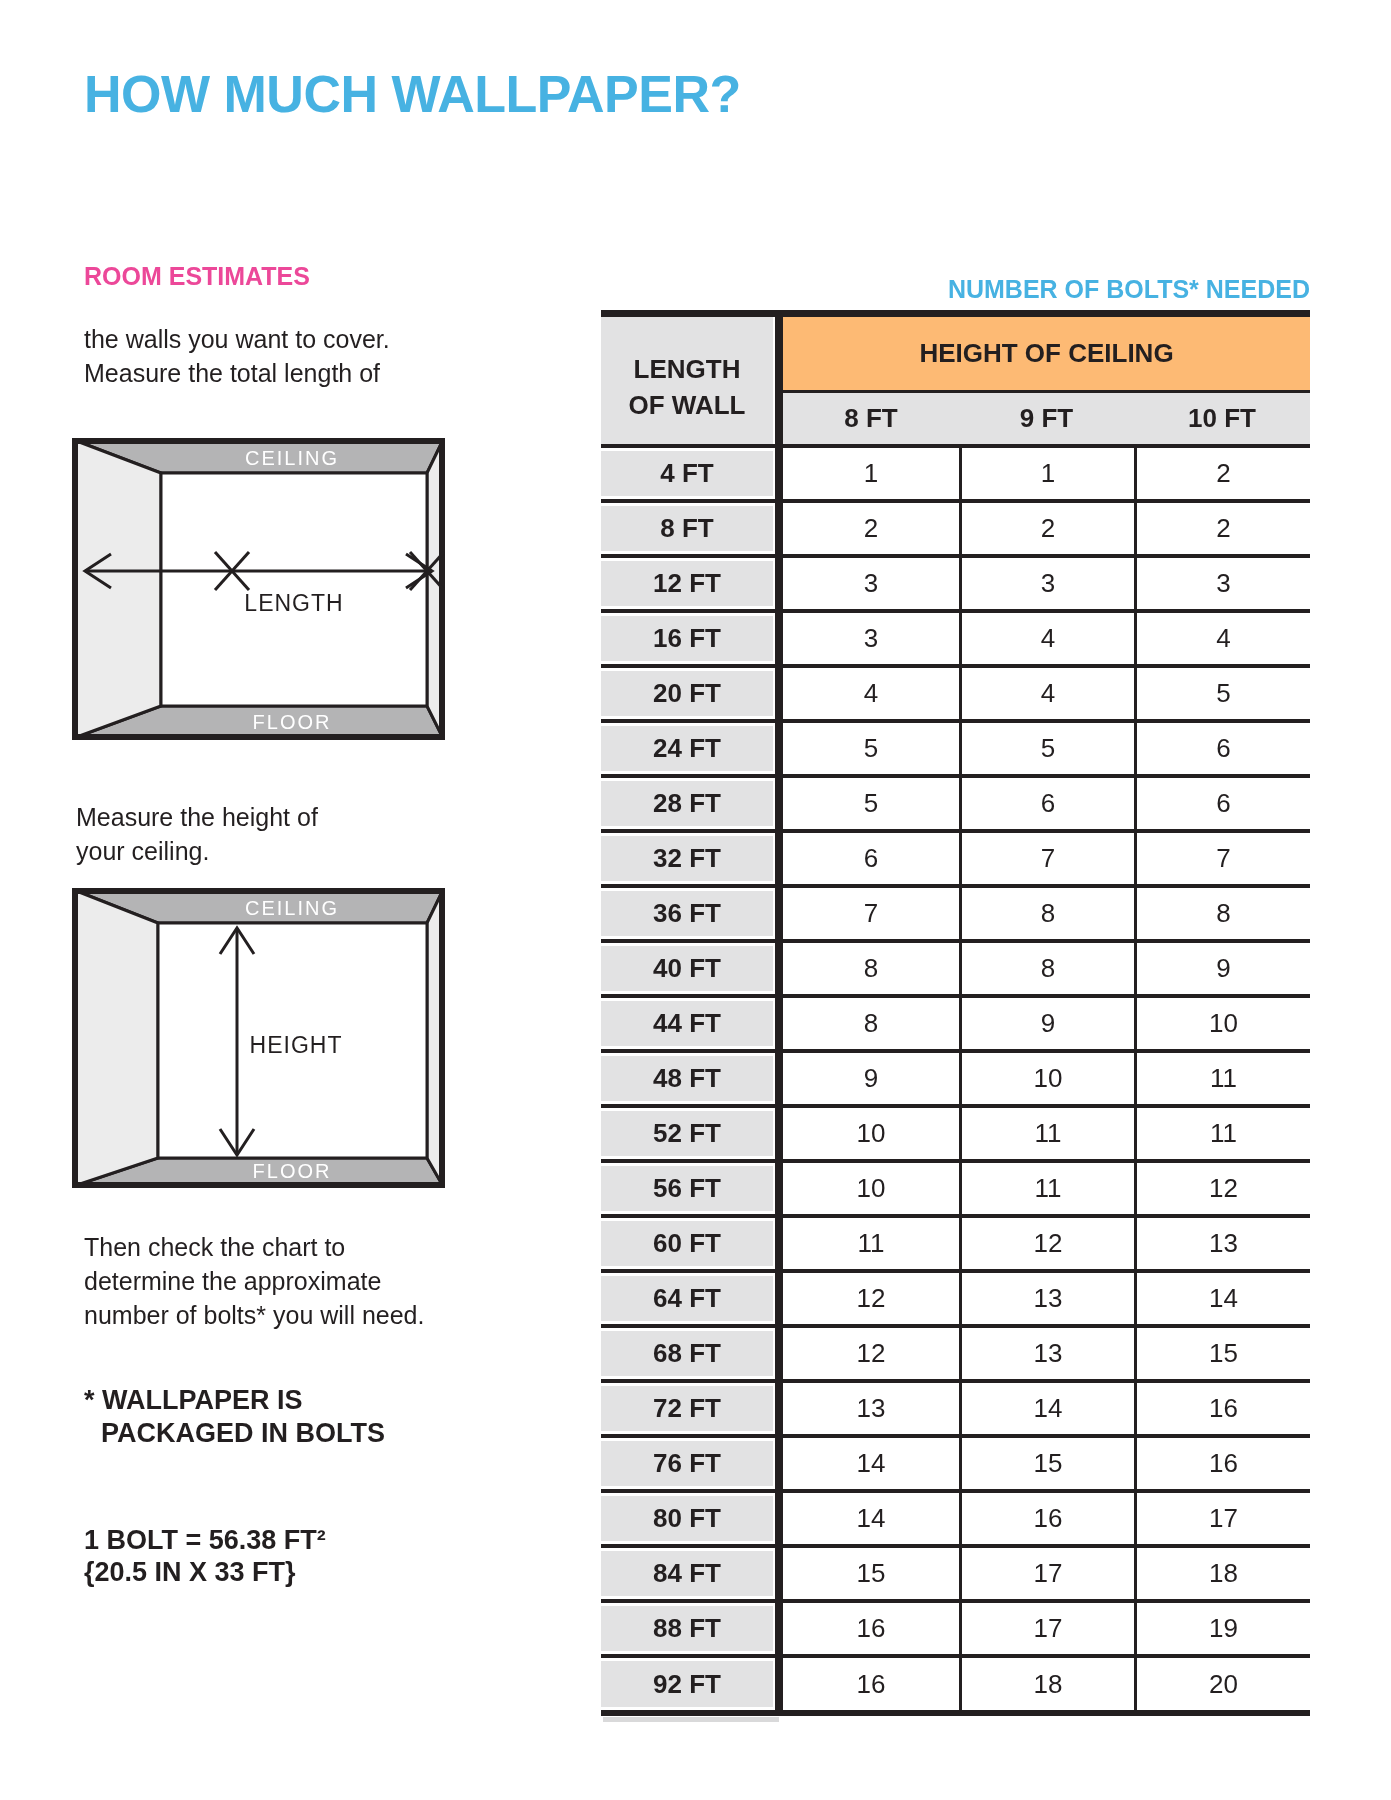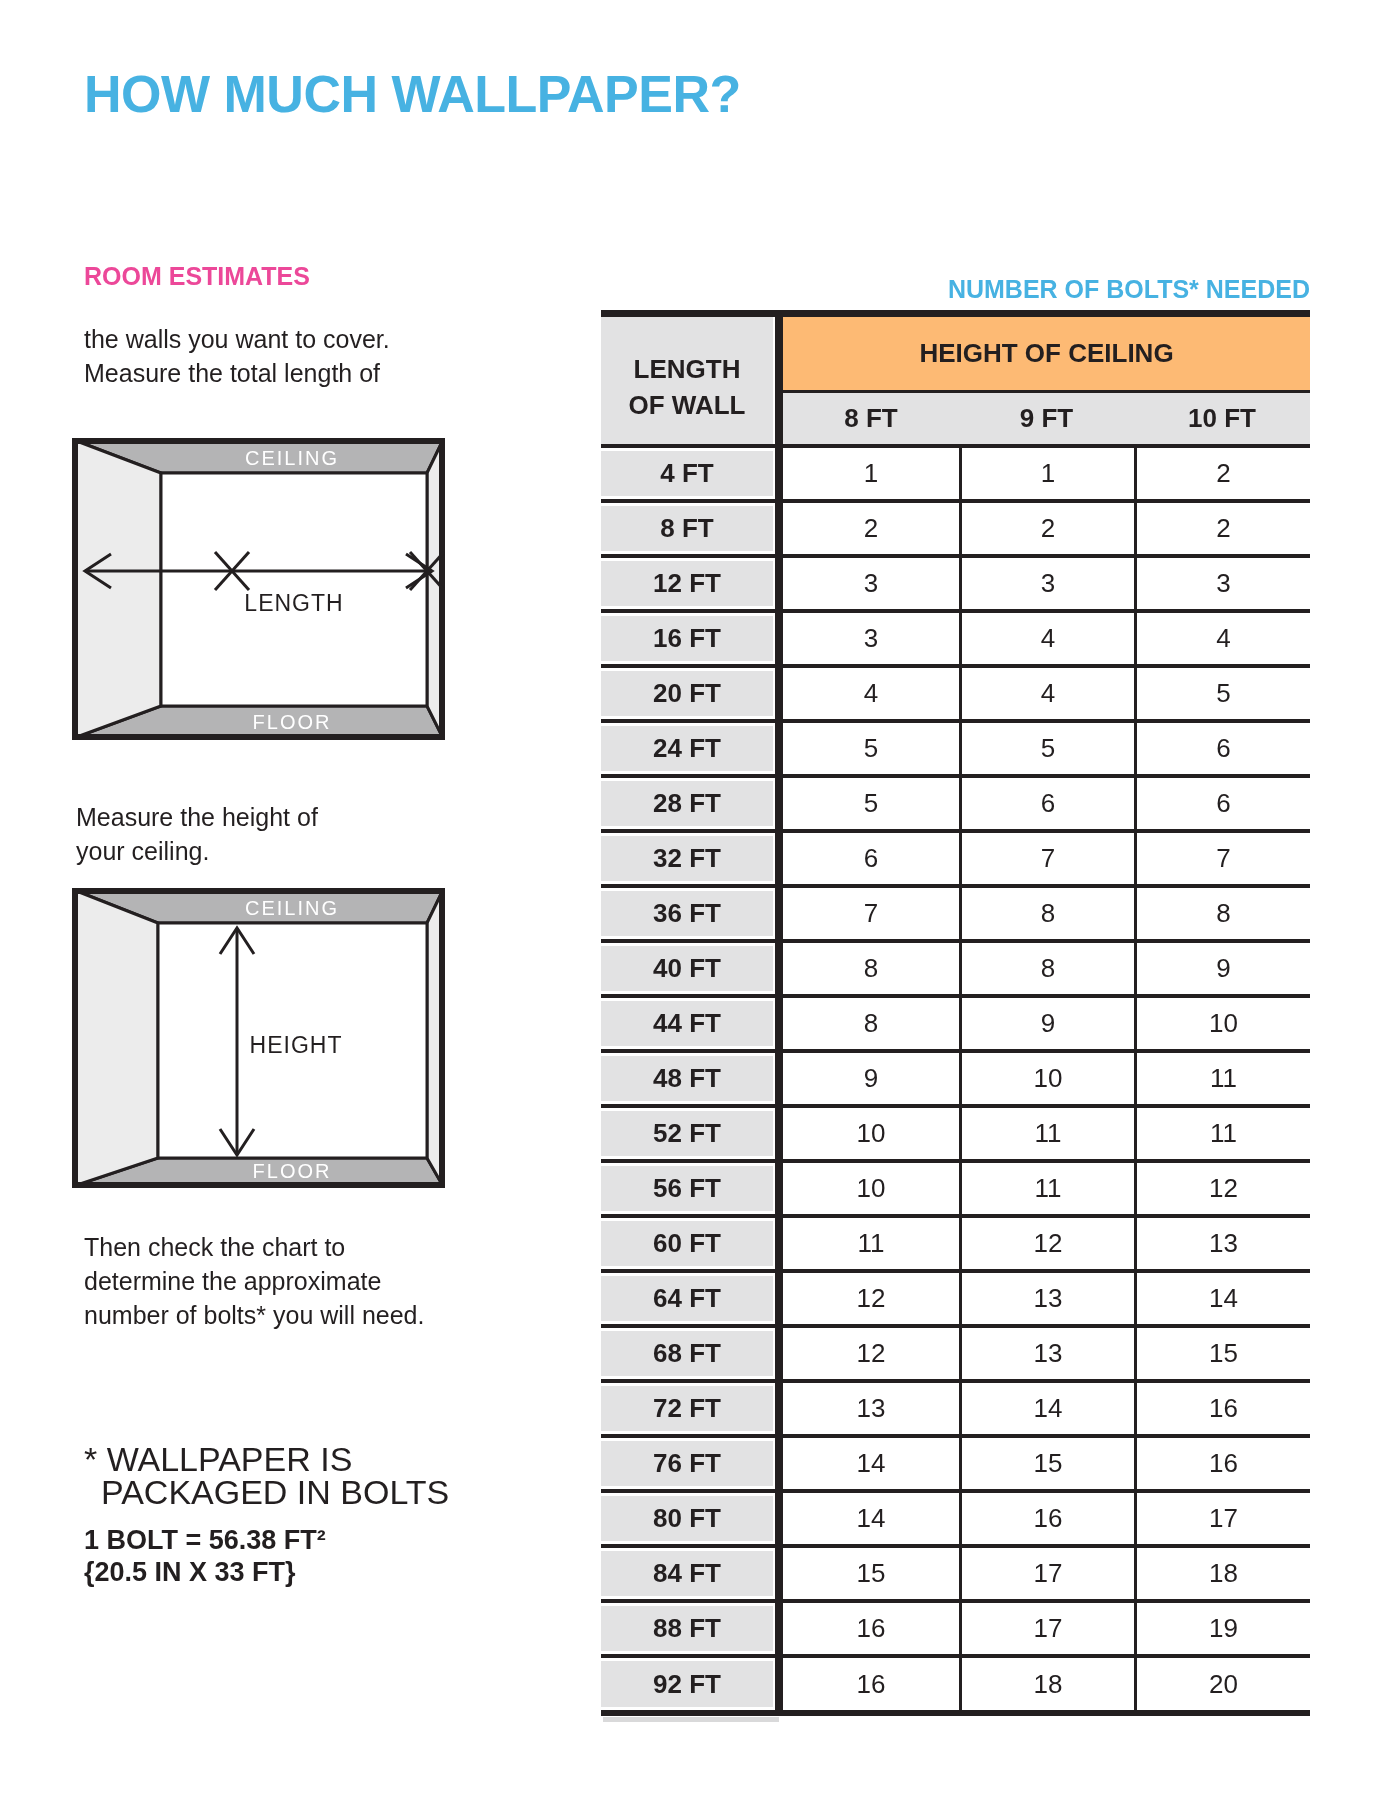--- a/index.html
+++ b/index.html
@@ -29,21 +29,21 @@
     text-align: right;
     font-size: 25px; font-weight: bold;
     color: #47b2e2;
   }
   .para { font-size: 25px; line-height: 34px; color: #231f20; }
   .para span { display: block; }
   .para1 { left: 84px; top: 322px; }
   .para2 { left: 76px; top: 776px; margin-top: 24px; }
   .para3 { left: 84px; top: 1230px; }
 
-  .footnote { left: 84px; top: 1443px; font-size: 34px; font-weight: normal; line-height: 33px; }
+  .footnote { left: 84px; top: 1384px; font-size: 27px; font-weight: bold; line-height: 33px; }
   .footnote span { display: block; }
   .footnote .indent { margin-left: 17px; }
   .boltinfo { left: 84px; top: 1524px; font-size: 27px; font-weight: bold; line-height: 32px; }
   .boltinfo span { display: block; }
 
   .diagram1 { left: 72px; top: 438px; }
   .diagram2 { left: 72px; top: 888px; }
   svg text {
     font-family: "Liberation Sans", "DejaVu Sans", sans-serif;
     font-size: 23px; letter-spacing: 1px; fill: #231f20;

